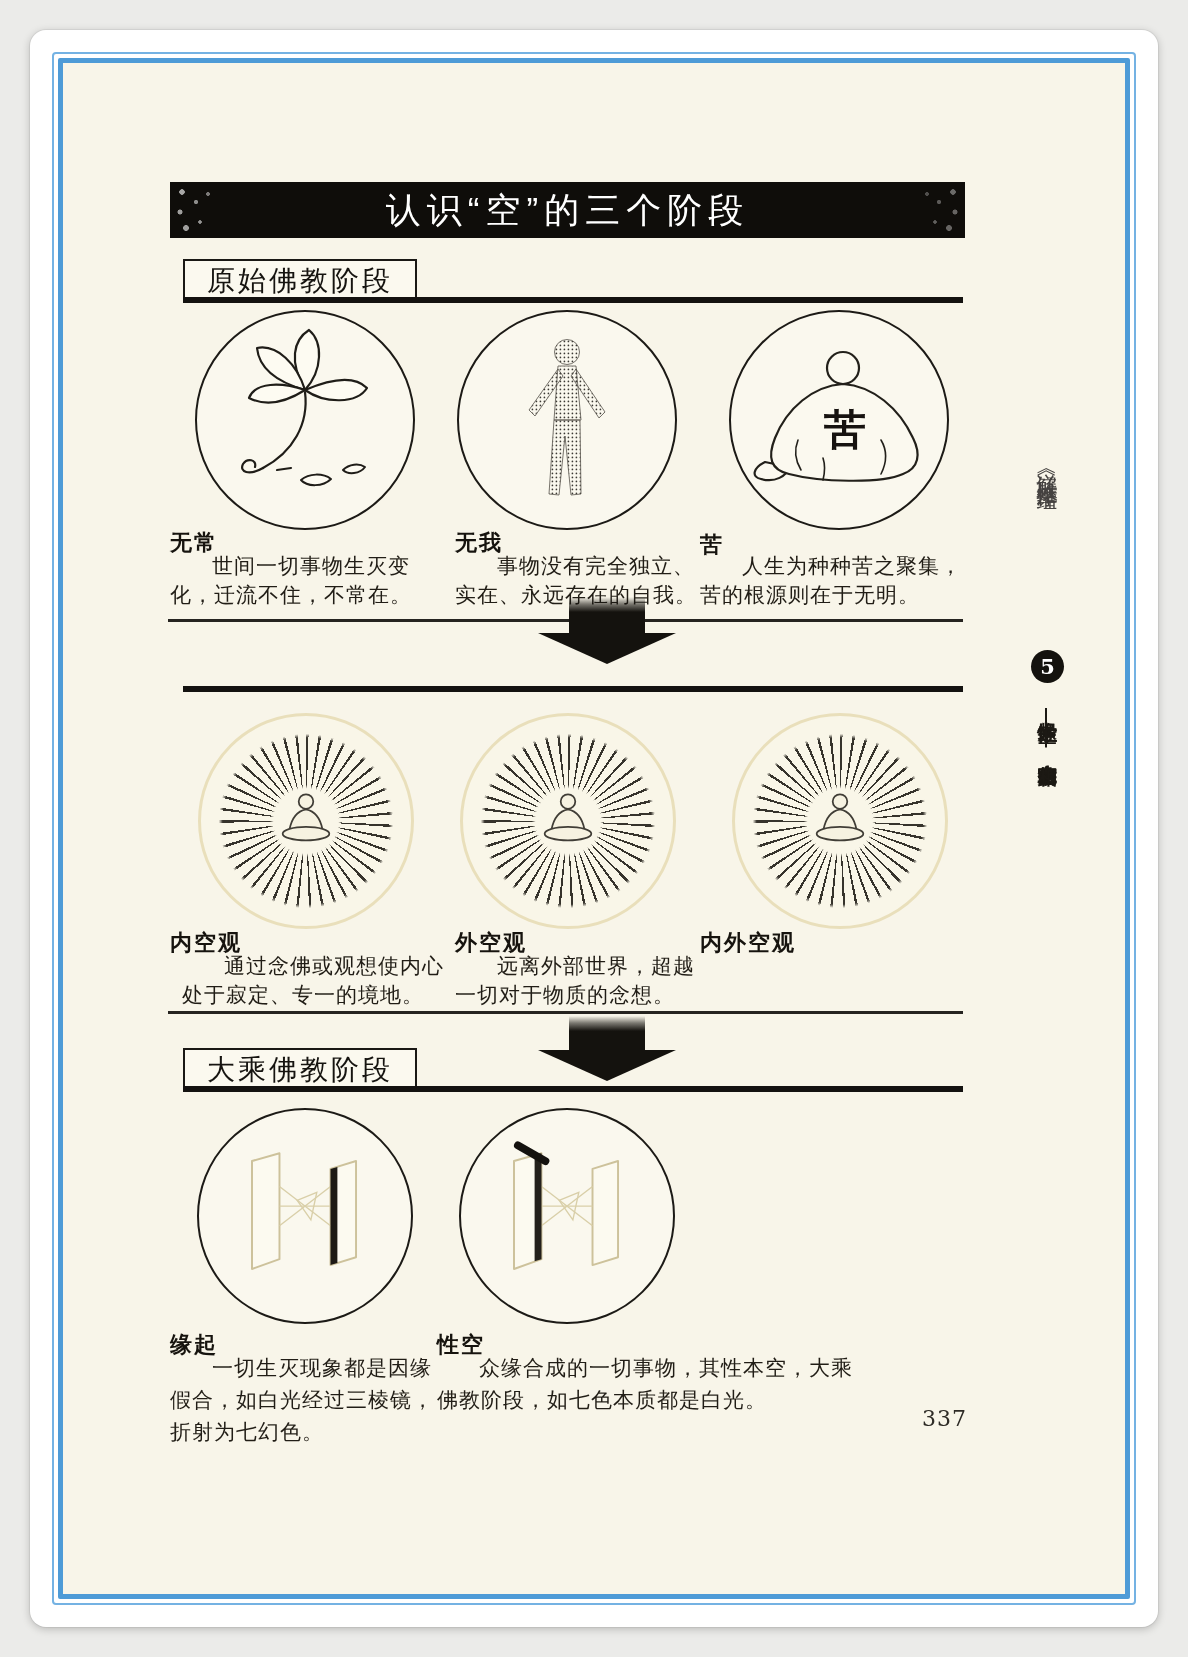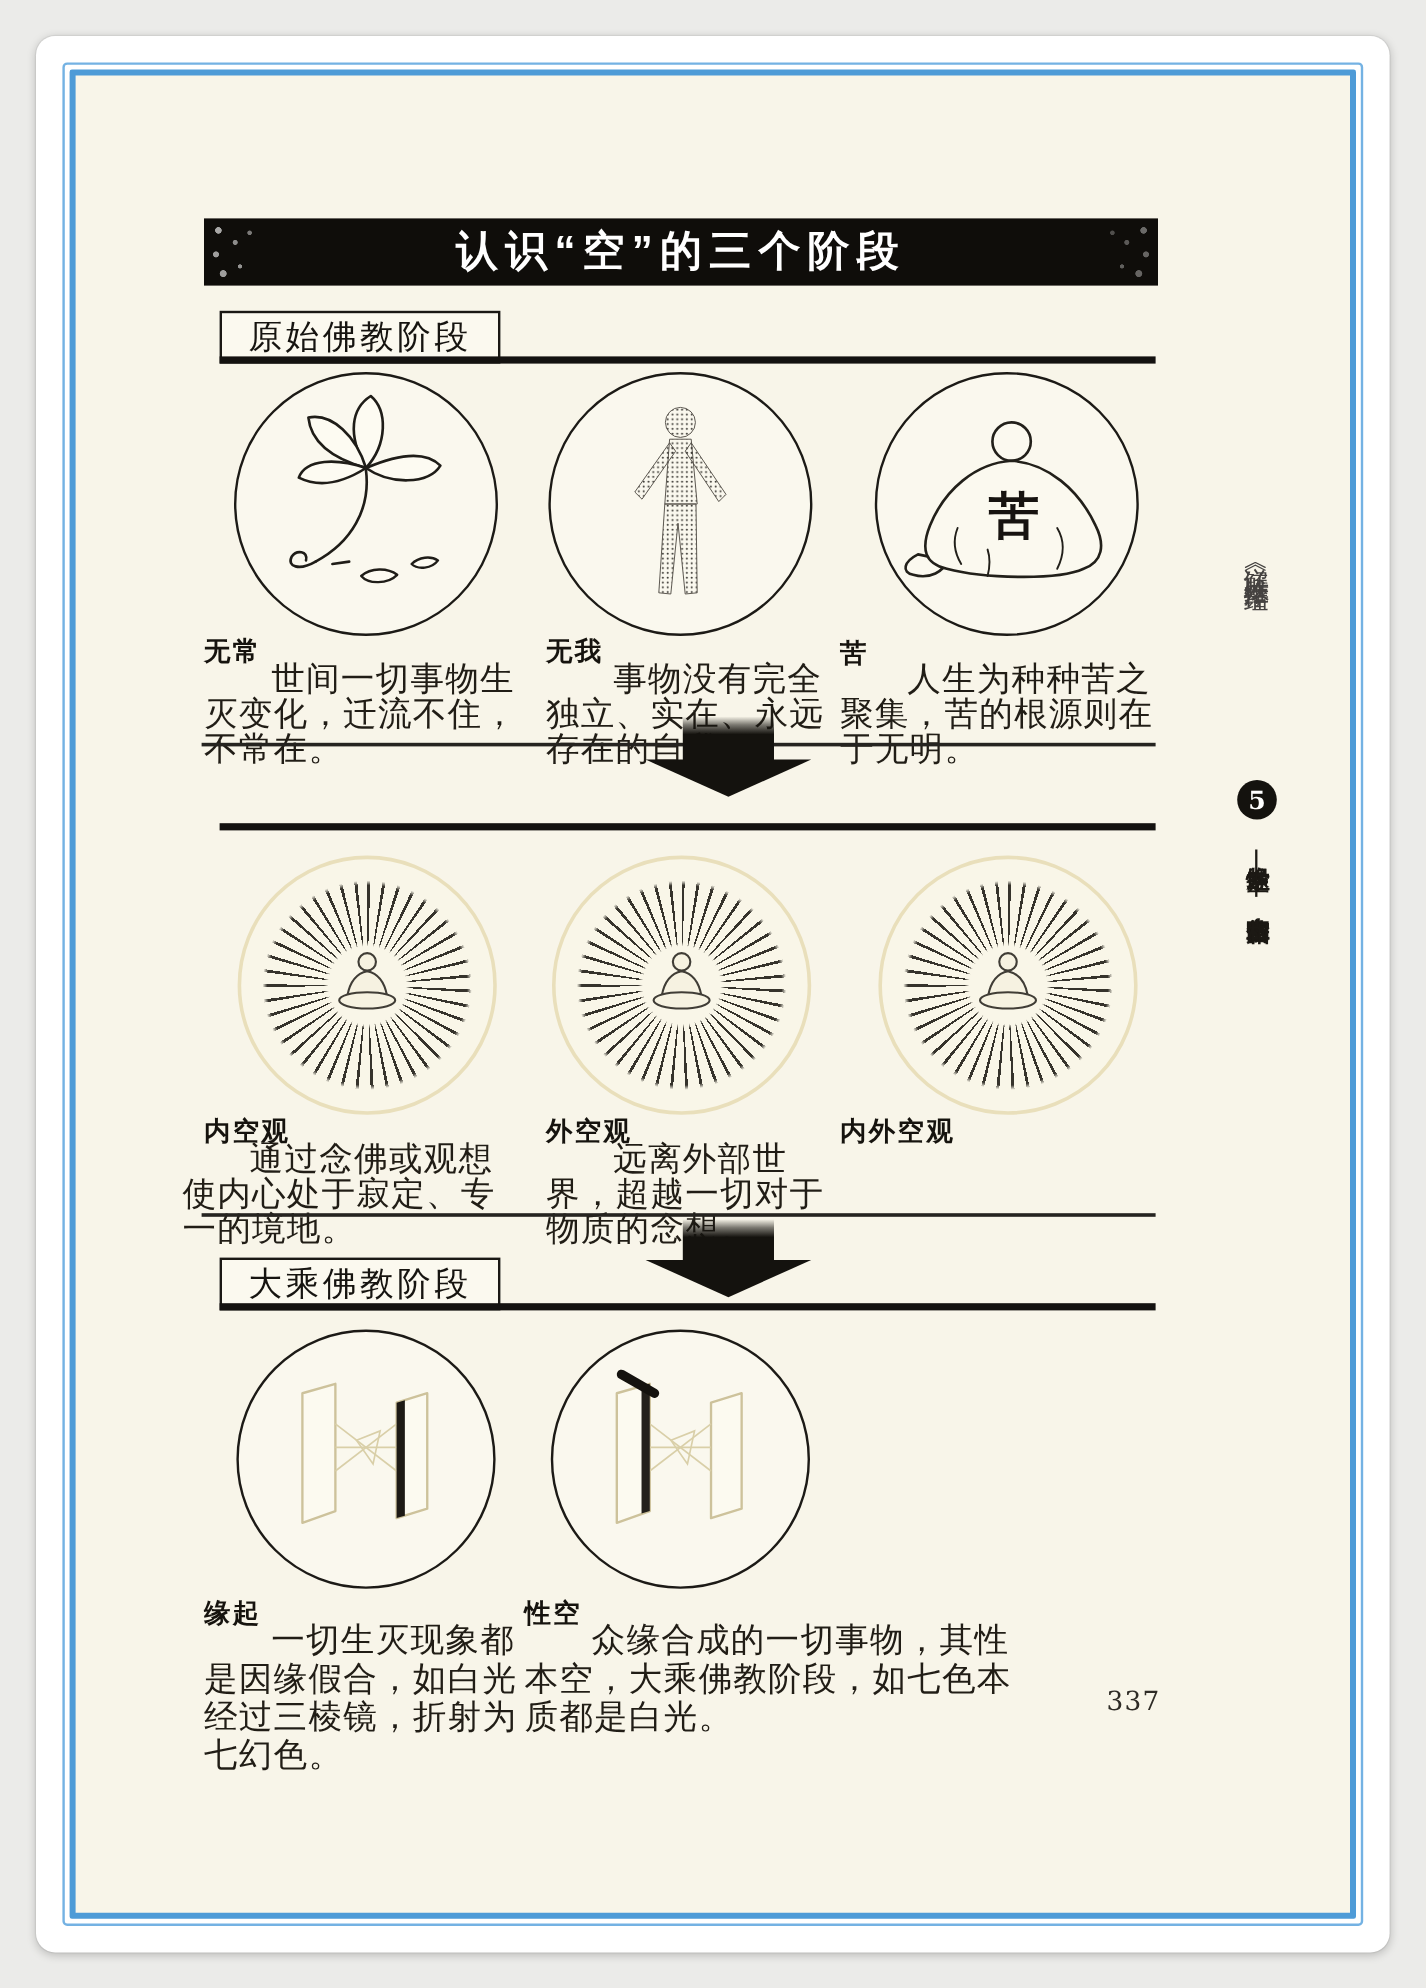--- a/index.html
+++ b/index.html
@@ -7,21 +7,21 @@
          font-family:"Liberation Sans",sans-serif;}
   .card{position:absolute;left:30px;top:30px;right:30px;bottom:30px;background:#ffffff;
         border-radius:16px;box-shadow:0 2px 8px rgba(0,0,0,.22),0 0 0 1px rgba(0,0,0,.05);}
   .frame-outer{position:absolute;left:52px;top:52px;right:52px;bottom:52px;
         border:2px solid #74b2e3;border-radius:4px;}
   .frame-inner{position:absolute;left:58px;top:58px;right:58px;bottom:58px;
         border:5px solid #4e9bd7;border-radius:2px;background:#f8f5e9;}
 
   
   .banner{position:absolute;left:170px;top:182px;width:795px;height:56px;background:#0f0d0a;
-          color:#fff;text-align:center;line-height:56px;font-size:35px;font-weight:bold;
+          color:#fff;text-align:center;line-height:56px;font-size:35px;font-weight:normal;
           letter-spacing:6px;}
   .orn{position:absolute;top:0;bottom:0;width:80px;opacity:.75;
        background-image:
         radial-gradient(circle 2.5px at 12px 10px, rgba(255,255,255,.85) 2.5px, transparent 3px),
         radial-gradient(circle 1.8px at 26px 20px, rgba(255,255,255,.7) 1.8px, transparent 2.4px),
         radial-gradient(circle 2.2px at 10px 30px, rgba(255,255,255,.8) 2.2px, transparent 2.8px),
         radial-gradient(circle 1.5px at 30px 40px, rgba(255,255,255,.75) 1.5px, transparent 2px),
         radial-gradient(circle 2.6px at 16px 46px, rgba(255,255,255,.8) 2.6px, transparent 3.2px),
         radial-gradient(circle 1.6px at 38px 12px, rgba(255,255,255,.6) 1.6px, transparent 2.2px);}
   .orn.left{left:0;} .orn.right{right:0;transform:scaleX(-1);opacity:.45;}
@@ -40,21 +40,21 @@
   .circle svg{position:absolute;left:0;top:0;width:100%;height:100%;}
   .rays{position:absolute;left:7px;top:7px;right:7px;bottom:7px;border-radius:50%;
         background:repeating-conic-gradient(#36332c 0deg 1.7deg, transparent 1.7deg 8.4deg);
         -webkit-mask-image:radial-gradient(closest-side, transparent 0 33%, #000 37% 85%, transparent 89%);
         mask-image:radial-gradient(closest-side, transparent 0 33%, #000 37% 85%, transparent 89%);}
   .robe-char{position:absolute;left:90px;top:90px;width:48px;text-align:center;font-size:42px;
              font-weight:bold;color:#171310;font-family:"Liberation Sans",sans-serif;}
 
   
   .cap-label{position:absolute;font-size:22px;font-weight:600;color:#16130e;letter-spacing:2px;}
-  .cap-text{position:absolute;margin:0;font-family:"Liberation Serif",serif;font-size:28px;
+  .cap-text{position:absolute;margin:0;font-family:"Liberation Serif",serif;font-size:21px;
             line-height:29px;letter-spacing:1px;color:#211d16;text-indent:2em;}
   .cap-text.tall{line-height:32px;}
 
   
   .arrow{position:absolute;width:140px;}
   .arrow .stem{position:absolute;left:32px;width:76px;
         background:linear-gradient(to bottom, rgba(20,18,14,0) 0, rgba(20,18,14,.55) 7px, #14120e 15px);}
   .arrow .head{position:absolute;left:1px;width:0;height:0;
         border-left:69px solid transparent;border-right:69px solid transparent;
         border-top:31px solid #14120e;}
@@ -188,21 +188,21 @@
     <svg viewBox="0 0 216 216">
       <g stroke="#403d36" stroke-width="1.8" fill="#f6f2e1" stroke-linejoin="round">
         <circle cx="108" cy="88" r="7.5"></circle>
         <path d="M108,96 C98,98 93,106 91,117 L125,117 C123,106 118,98 108,96 Z"></path>
         <ellipse cx="108" cy="121" rx="24" ry="7"></ellipse>
       </g>
     </svg>
   </div>
 
   <div class="cap-label" style="left:170px;top:928px">内空观</div>
-  <p class="cap-text" style="left:152px;top:952px;width:276px">通过念佛或观想使内心处于寂定、专一的境地。</p>
+  <p class="cap-text" style="left:182px;top:952px;width:276px">通过念佛或观想使内心处于寂定、专一的境地。</p>
   <div class="cap-label" style="left:455px;top:928px">外空观</div>
   <p class="cap-text" style="left:455px;top:952px;width:256px">远离外部世界，超越一切对于物质的念想。</p>
   <div class="cap-label" style="left:700px;top:928px">内外空观</div>
 
   <div class="divider" style="top:1011px"></div>
 
   <div class="arrow" style="left:537px;top:1016px;height:66px">
     <div class="stem" style="top:0;height:36px"></div>
     <div class="head" style="top:34px"></div>
   </div>

